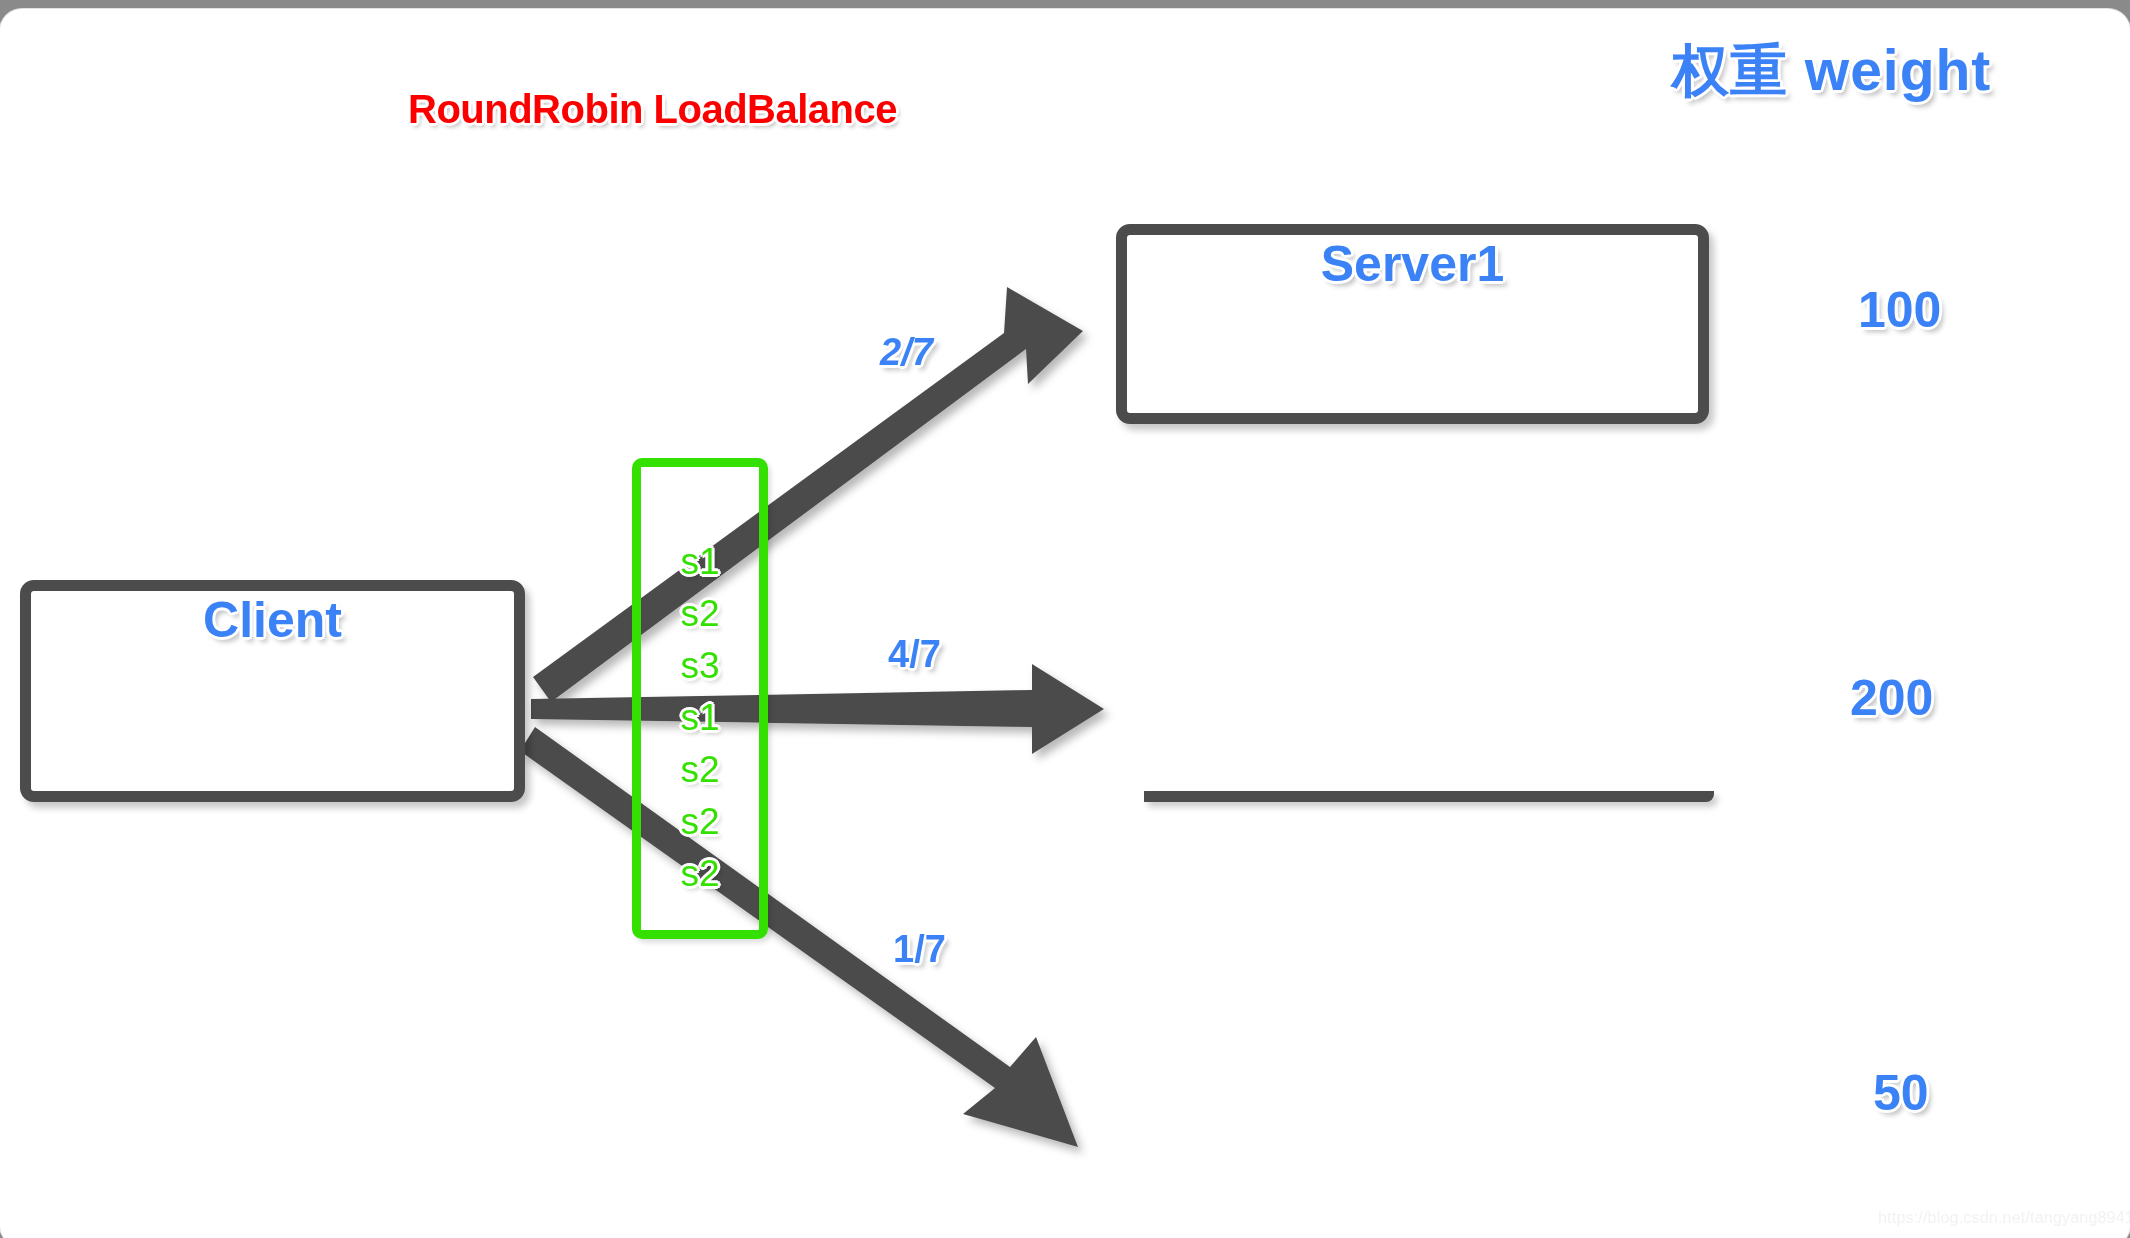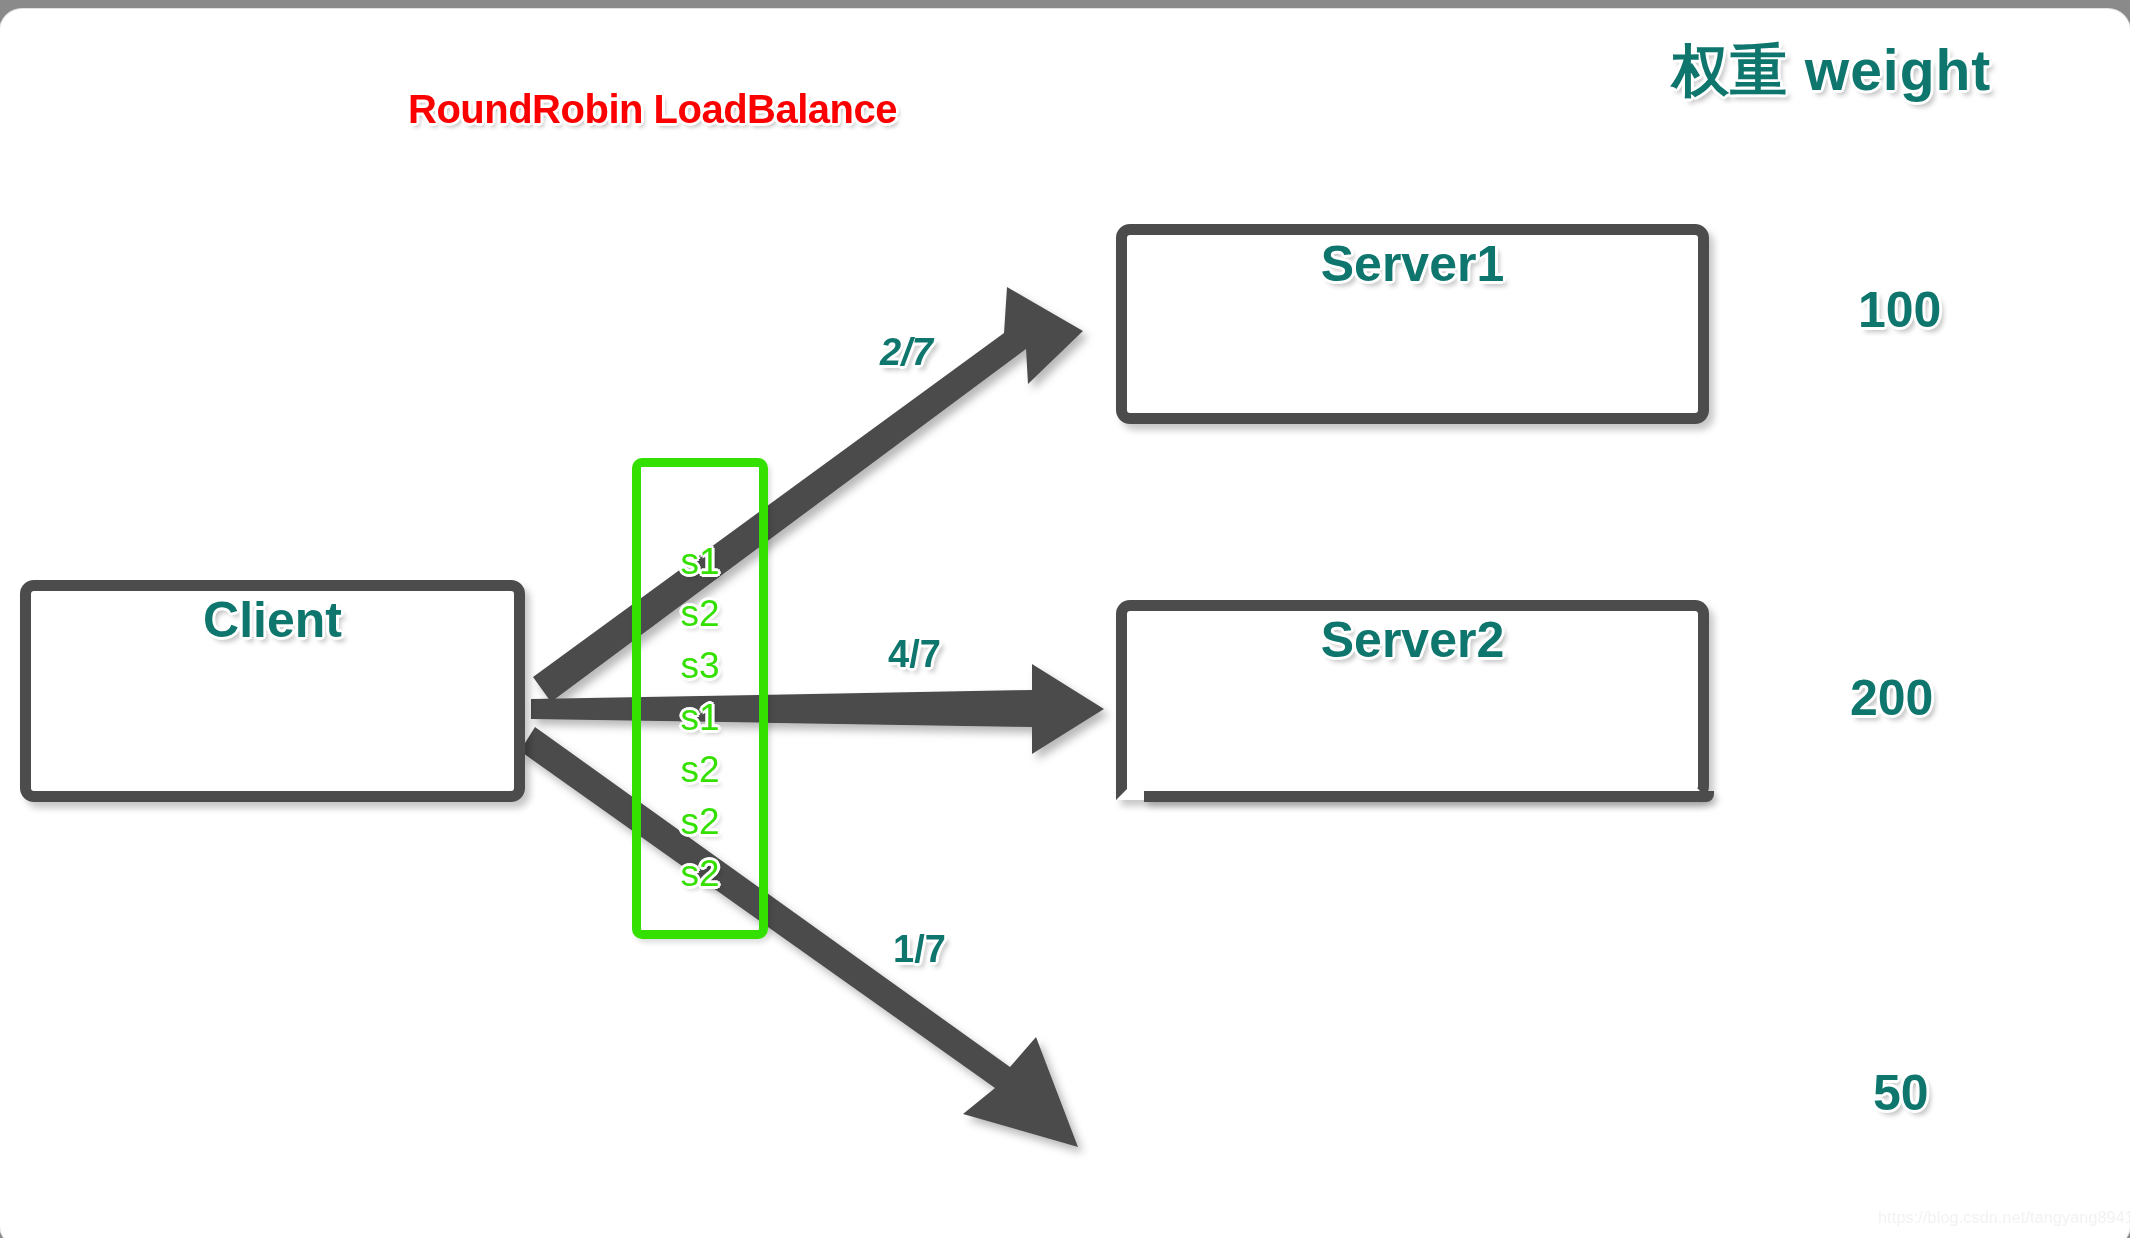--- a/index.html
+++ b/index.html
@@ -16,21 +16,21 @@
     height: 1238px;
     background: #ffffff;
     border-radius: 22px;
     overflow: hidden;
     box-shadow: 0 0 0 1px #e2e2e2;
     margin-top: 9px;
   }
 
   
   .emboss {
-    color: #0f766e;
+    color: #3b82f6;
     font-weight: bold;
     text-shadow:
       -2px -2px 0 #ffffff,
        2px -2px 0 #ffffff,
       -2px  2px 0 #ffffff,
        2px  2px 0 #ffffff,
       -3px  0   0 #ffffff,
        3px  0   0 #ffffff,
        0   -3px 0 #ffffff,
        0    3px 0 #ffffff,
@@ -249,23 +249,20 @@
   </div>
 
   <div id="frac-1" class="frac emboss">2/7</div>
   <div id="frac-2" class="frac emboss">4/7</div>
   <div id="frac-3" class="frac emboss">1/7</div>
 
   <div id="node-server1" class="node">
     <span class="node-label emboss">Server1</span>
   </div>
 
-  <div id="node-server2" class="node">
-    <span class="node-label emboss">Server2</span>
-  </div>
   <div id="server2-bottom-edge"></div>
 
 
   <div id="weight-1" class="weight-value emboss">100</div>
   <div id="weight-2" class="weight-value emboss">200</div>
   <div id="weight-3" class="weight-value emboss">50</div>
 
   <div id="watermark">https://blog.csdn.net/tangyang8941</div>
 
 </div>

